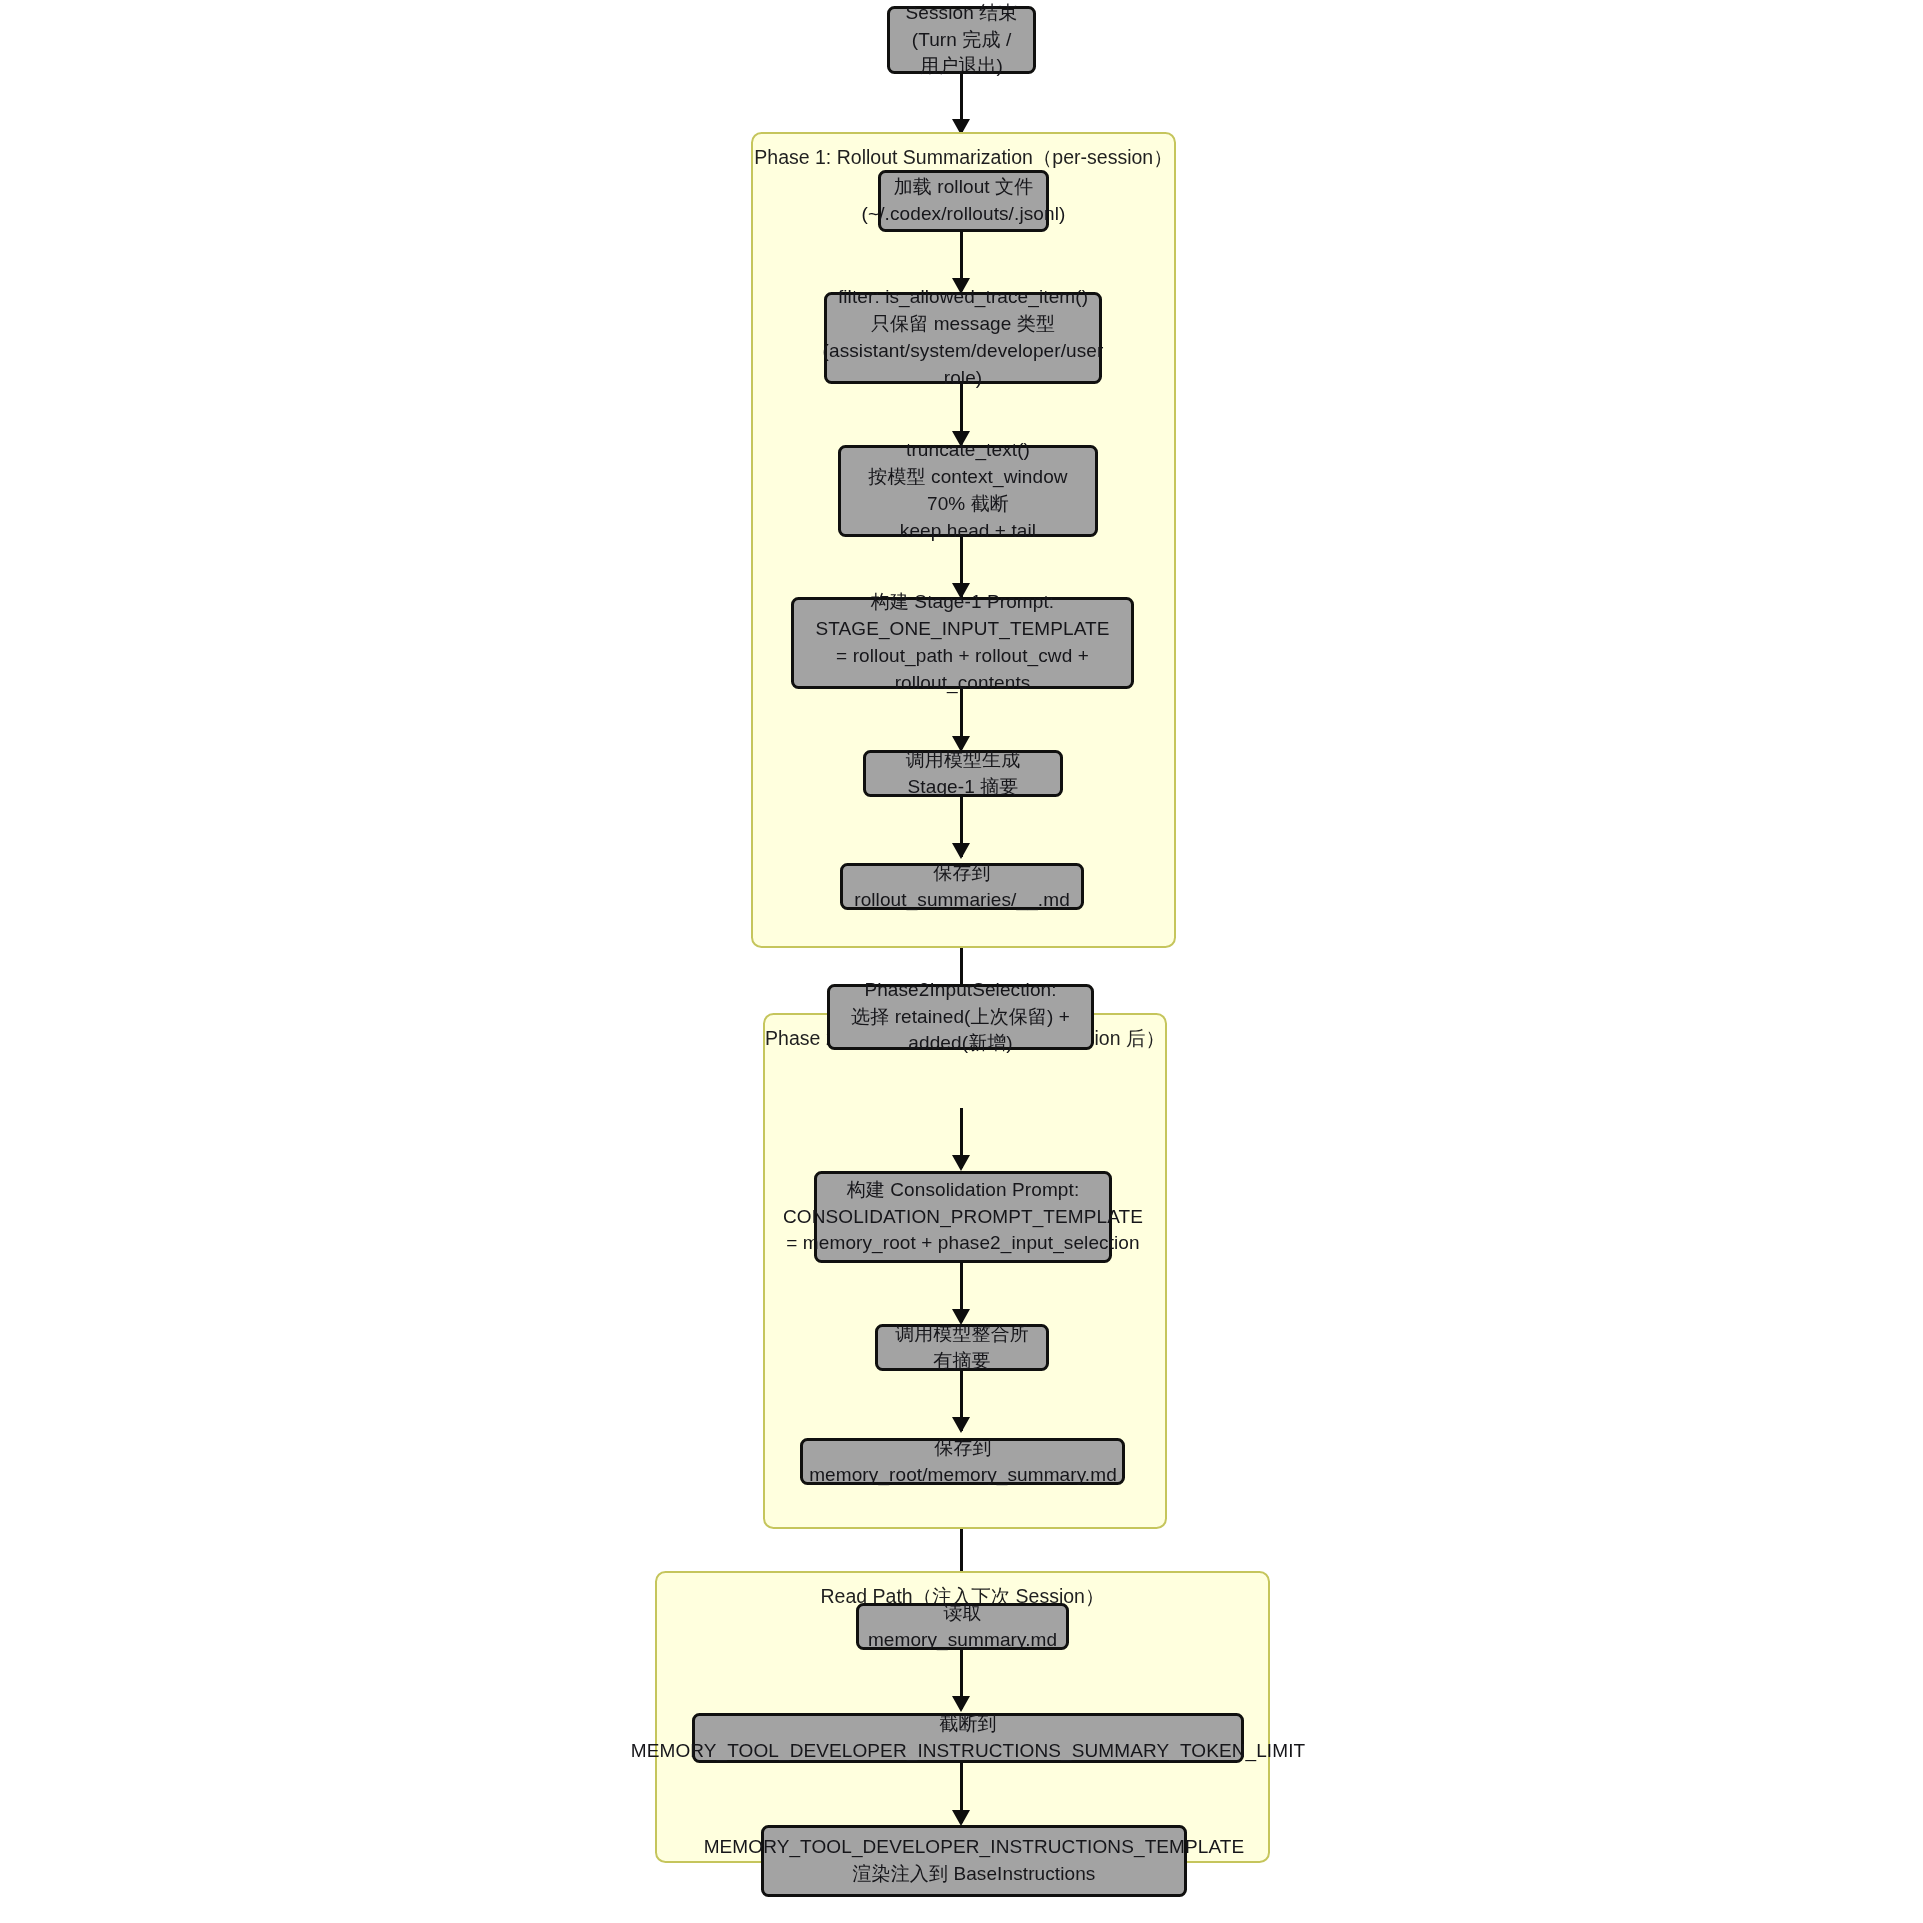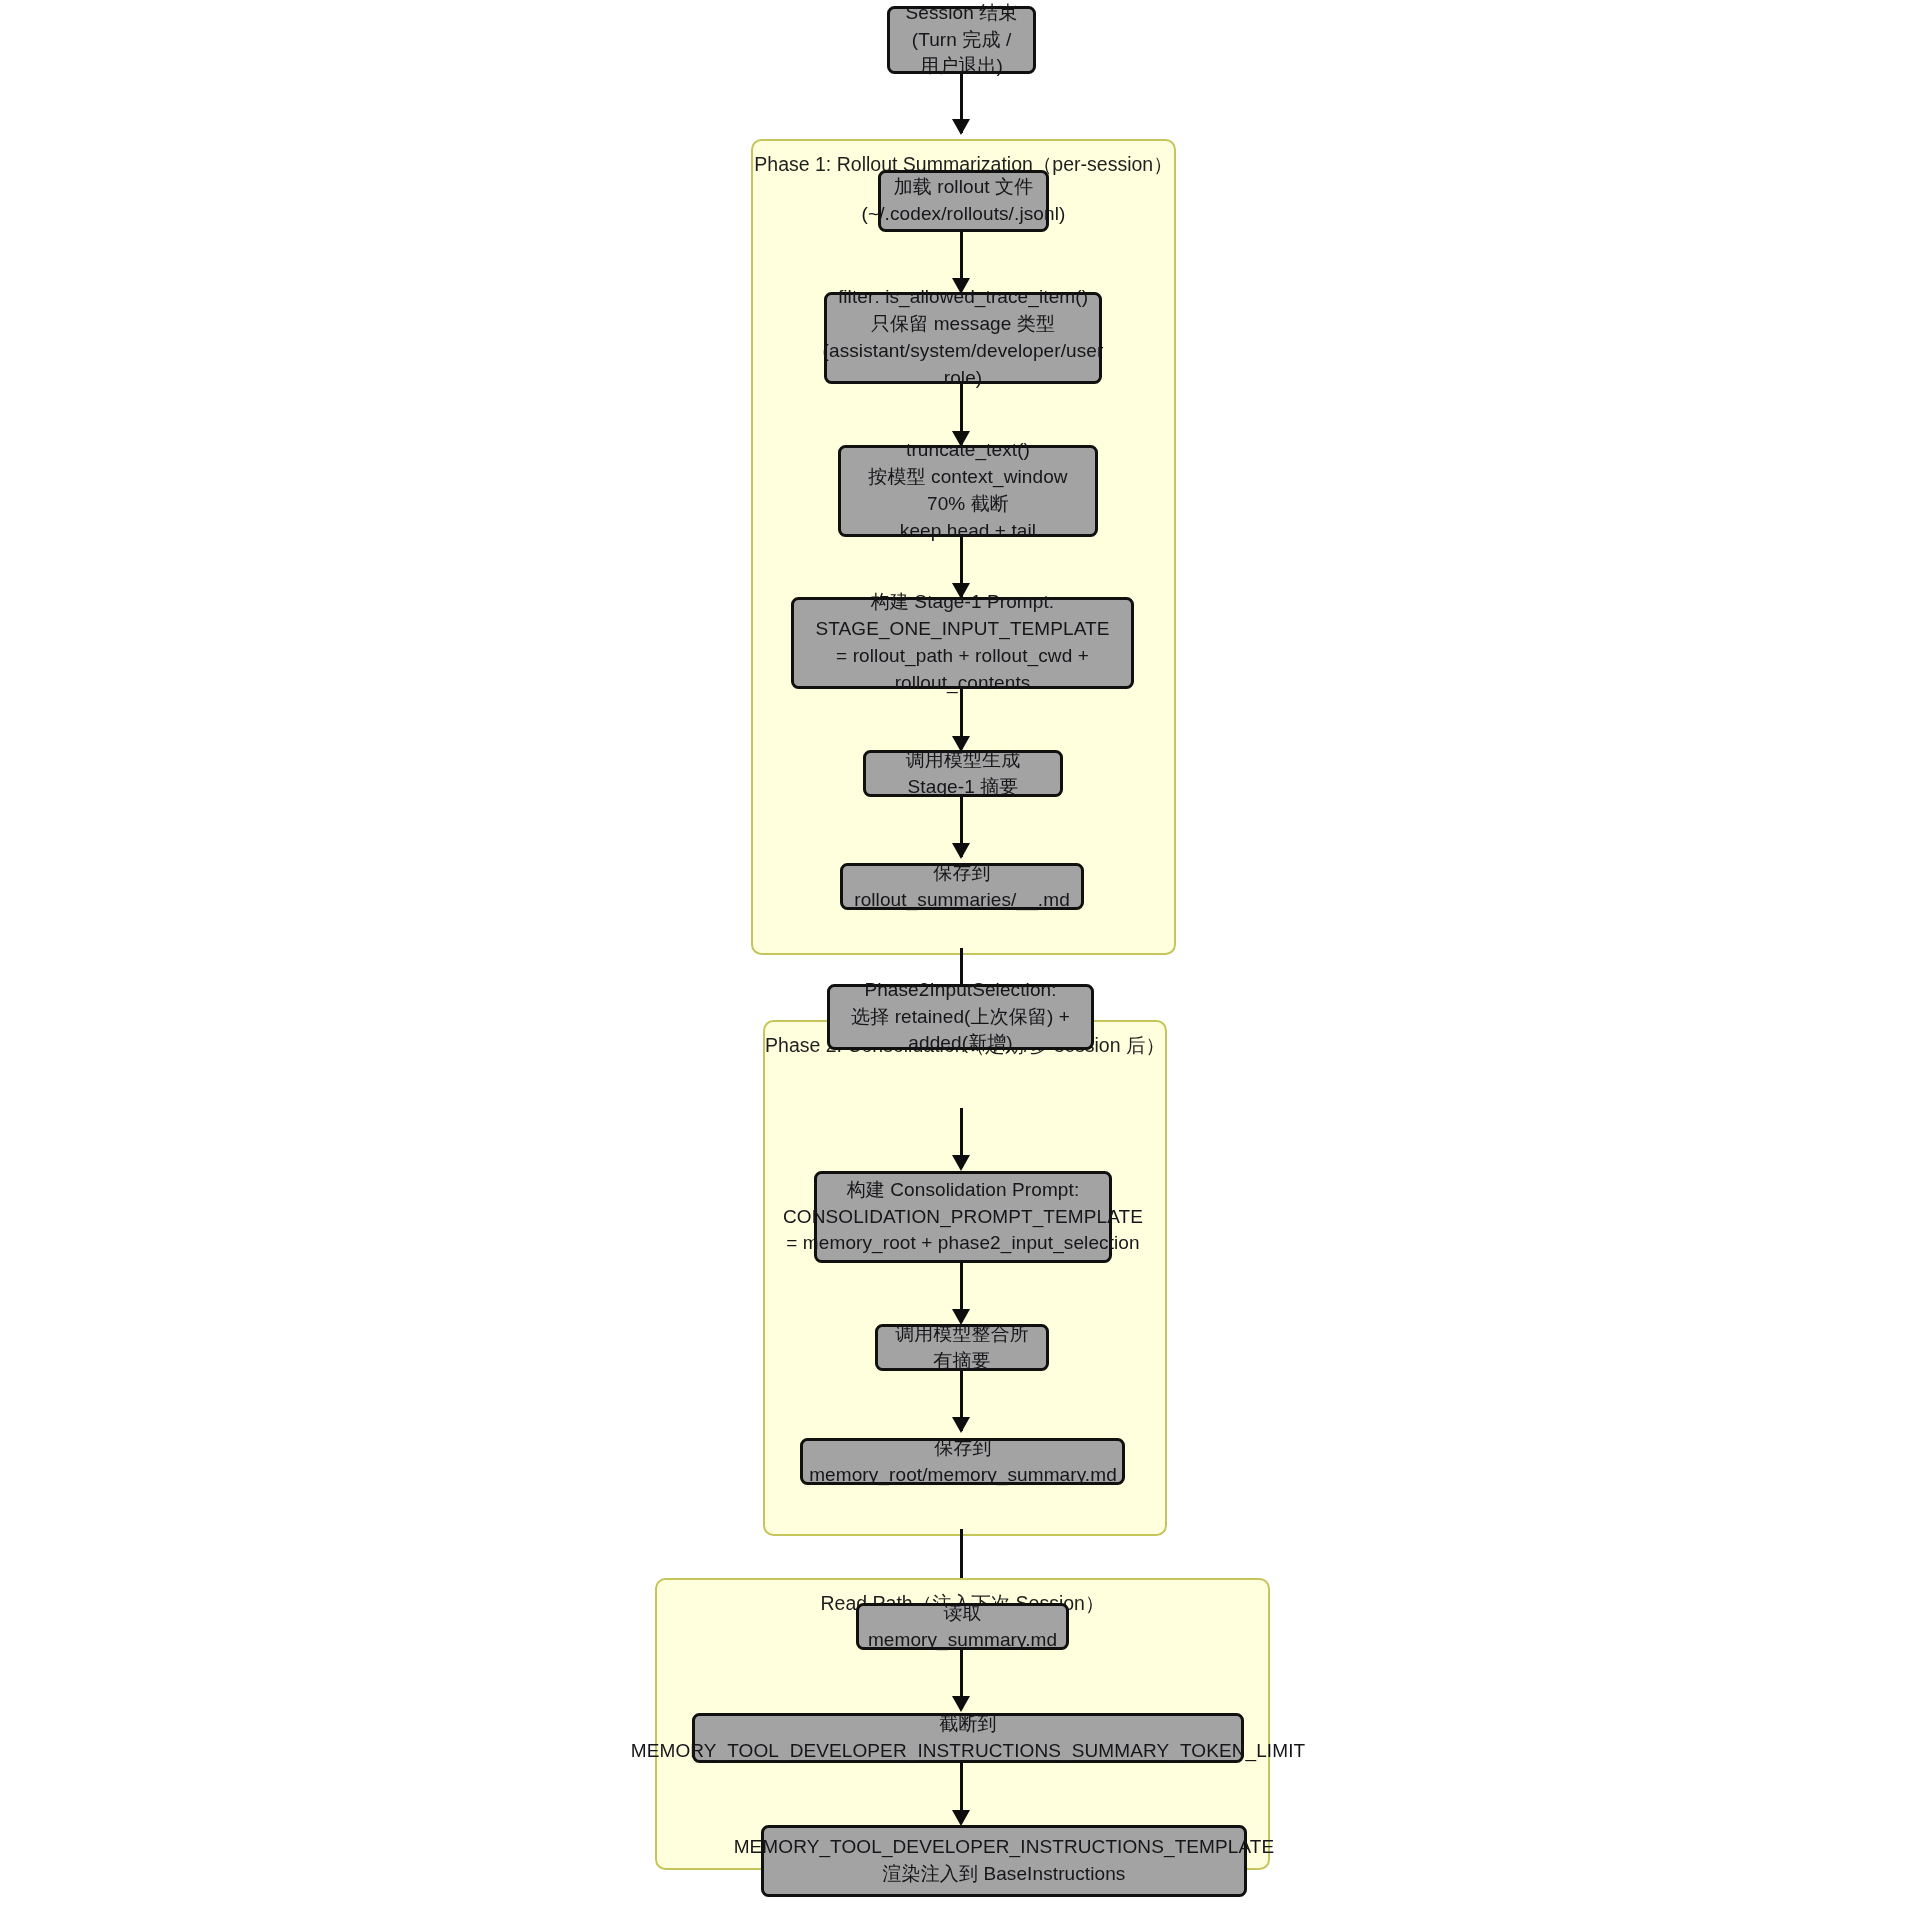--- a/index.html
+++ b/index.html
@@ -25,21 +25,20 @@
     height: 1924px;
   }
 
   
   .subgraph {
     position: absolute;
     background: #ffffde;
     border: 2.3px solid #c5c55c;
     border-radius: 10.5px;
     box-sizing: border-box;
-    margin-top: 7px;
   }
   .subgraph-title {
     position: absolute;
     left: 0;
     right: 0;
     top: 10.5px;
     text-align: center;
     font-size: 19.5px;
     line-height: 1.25;
     color: #1f1f1f;
@@ -166,17 +165,17 @@
   <div class="node" style="left:856px; top:1603px; width:213px; height:47px;">读取 memory_summary.md</div>
 
   <div class="edge-line" style="left:960px; top:1649px; height:60px;"></div>
   <div class="edge-head" style="left:952px; top:1696px;"></div>
 
   <div class="node" style="left:692px; top:1713px; width:552px; height:50px;">截断到 MEMORY_TOOL_DEVELOPER_INSTRUCTIONS_SUMMARY_TOKEN_LIMIT</div>
 
   <div class="edge-line" style="left:960px; top:1763px; height:60px;"></div>
   <div class="edge-head" style="left:952px; top:1810px;"></div>
 
-  <div class="node" style="left:761px; top:1825px; width:486px; height:72px;">MEMORY_TOOL_DEVELOPER_INSTRUCTIONS_TEMPLATE
+  <div class="node" style="left:761px; top:1825px; width:426px; height:72px;">MEMORY_TOOL_DEVELOPER_INSTRUCTIONS_TEMPLATE
 渲染注入到 BaseInstructions</div>
 
 </div>
 
 
 </body></html>

